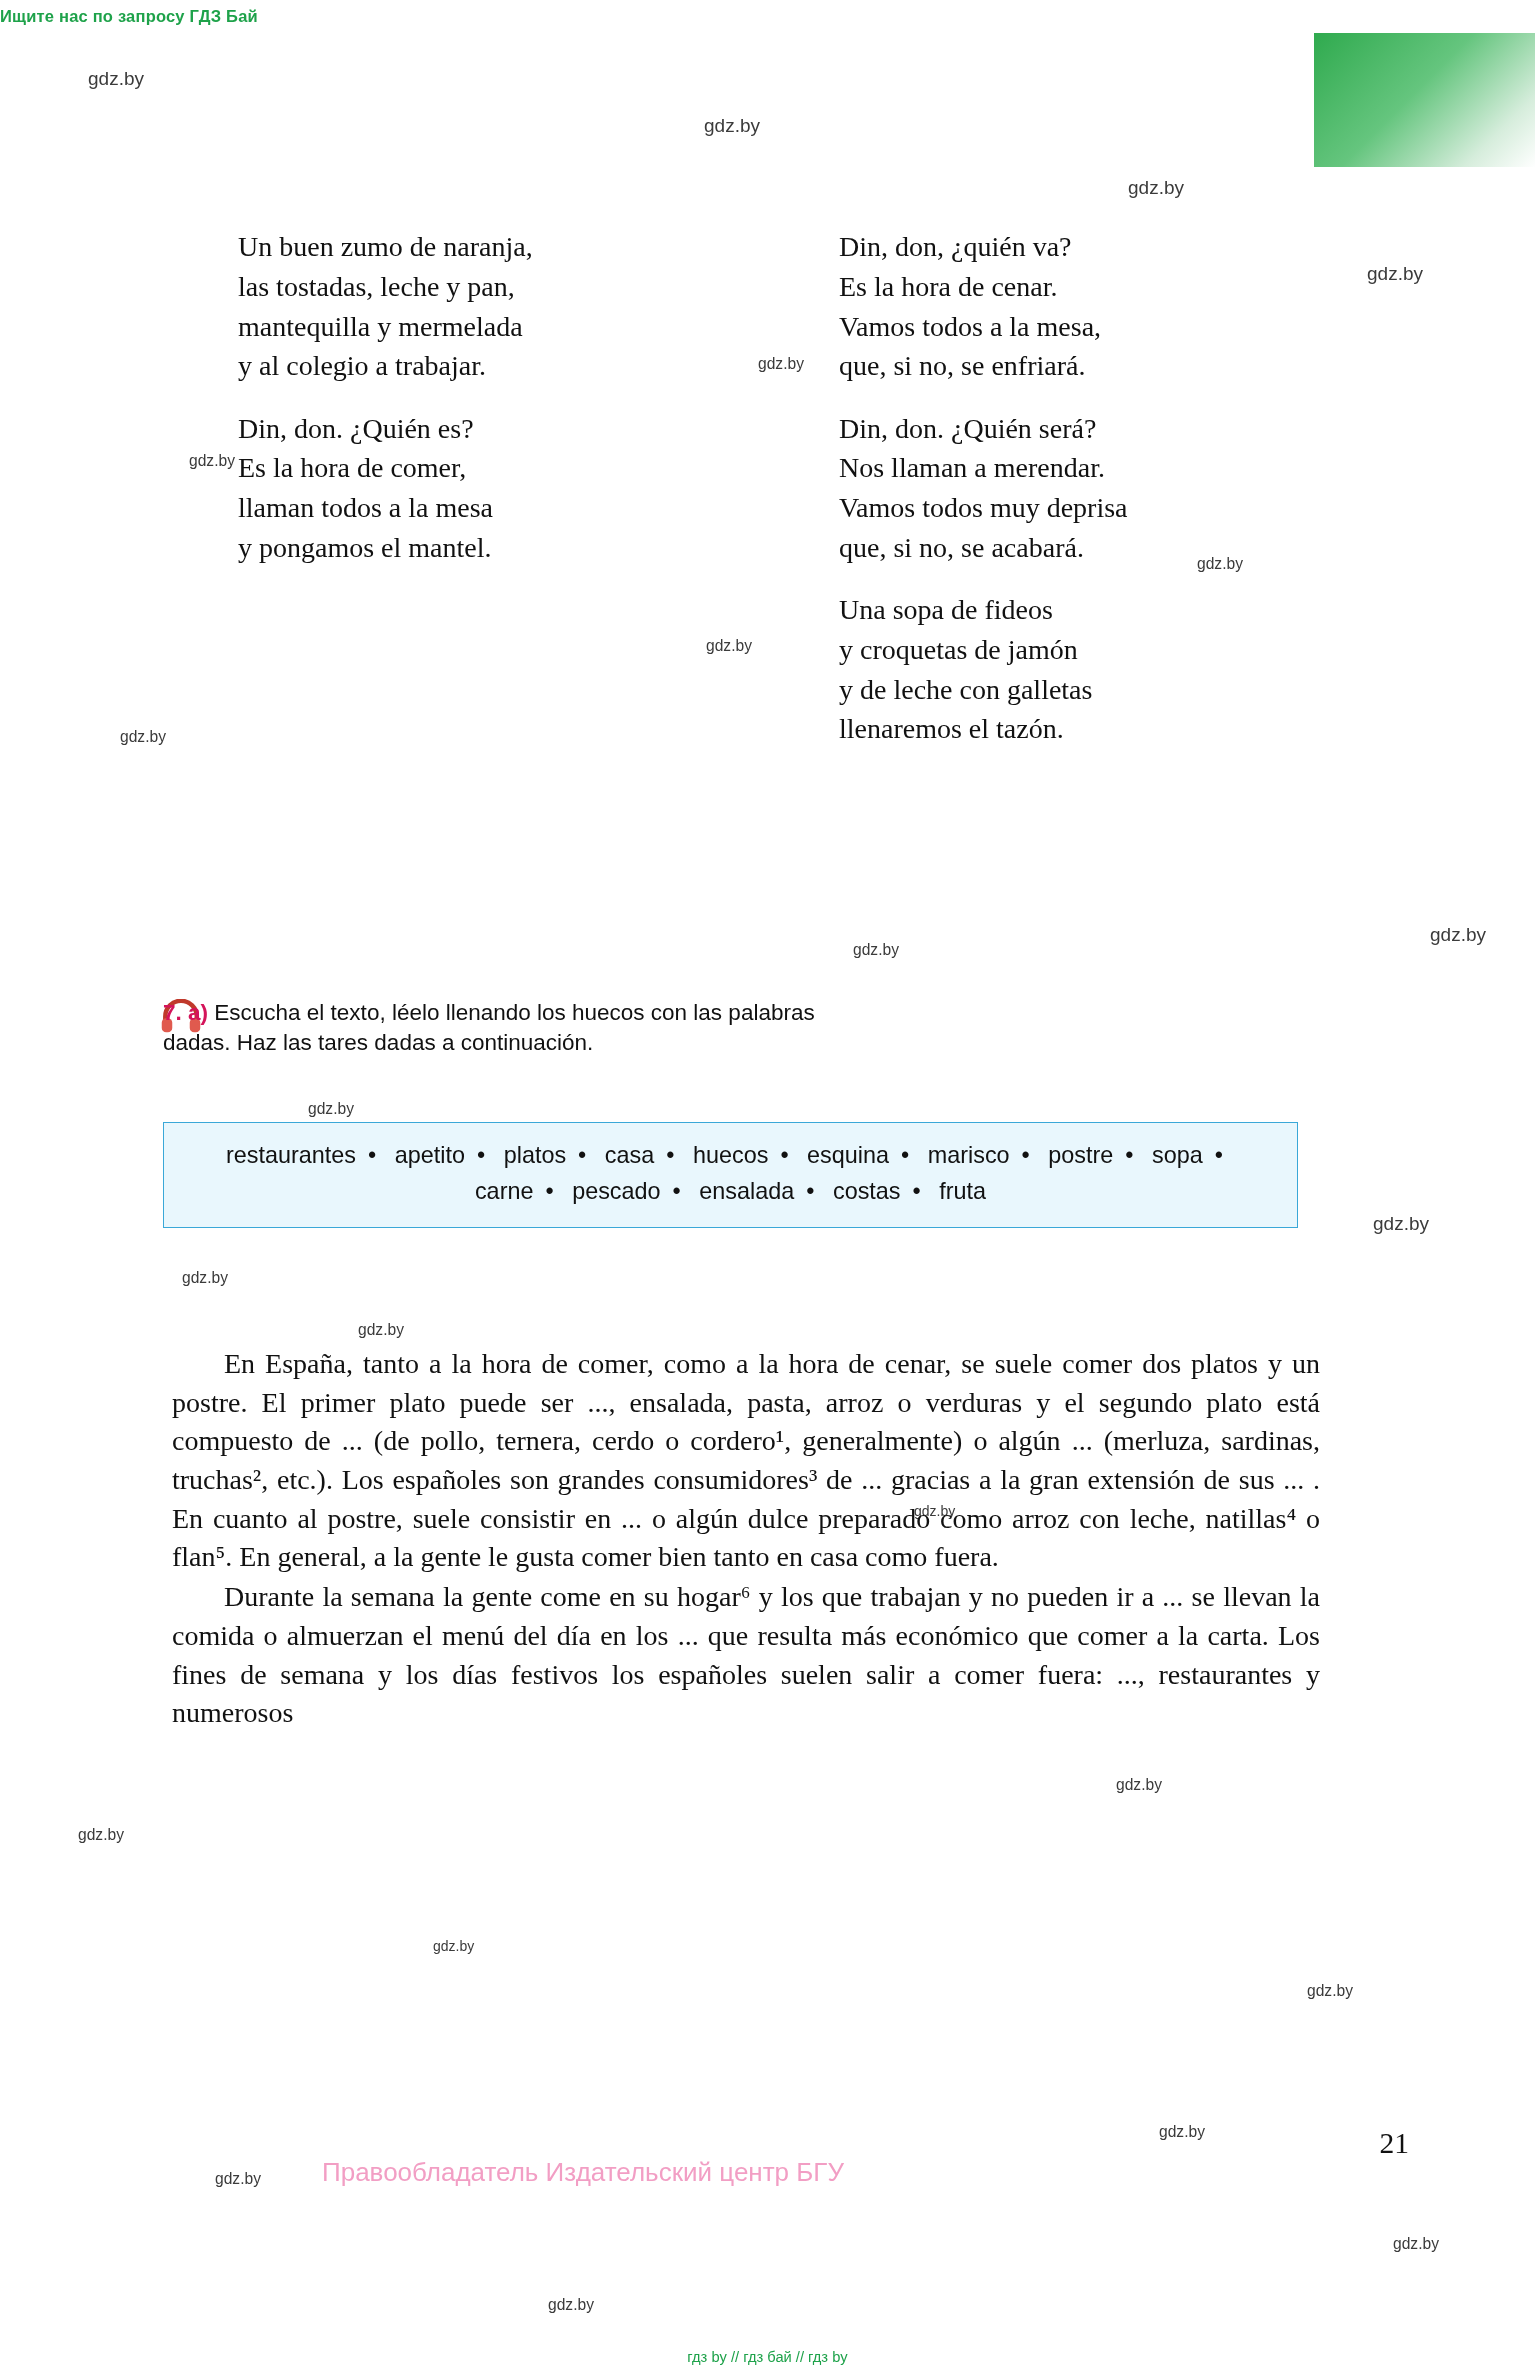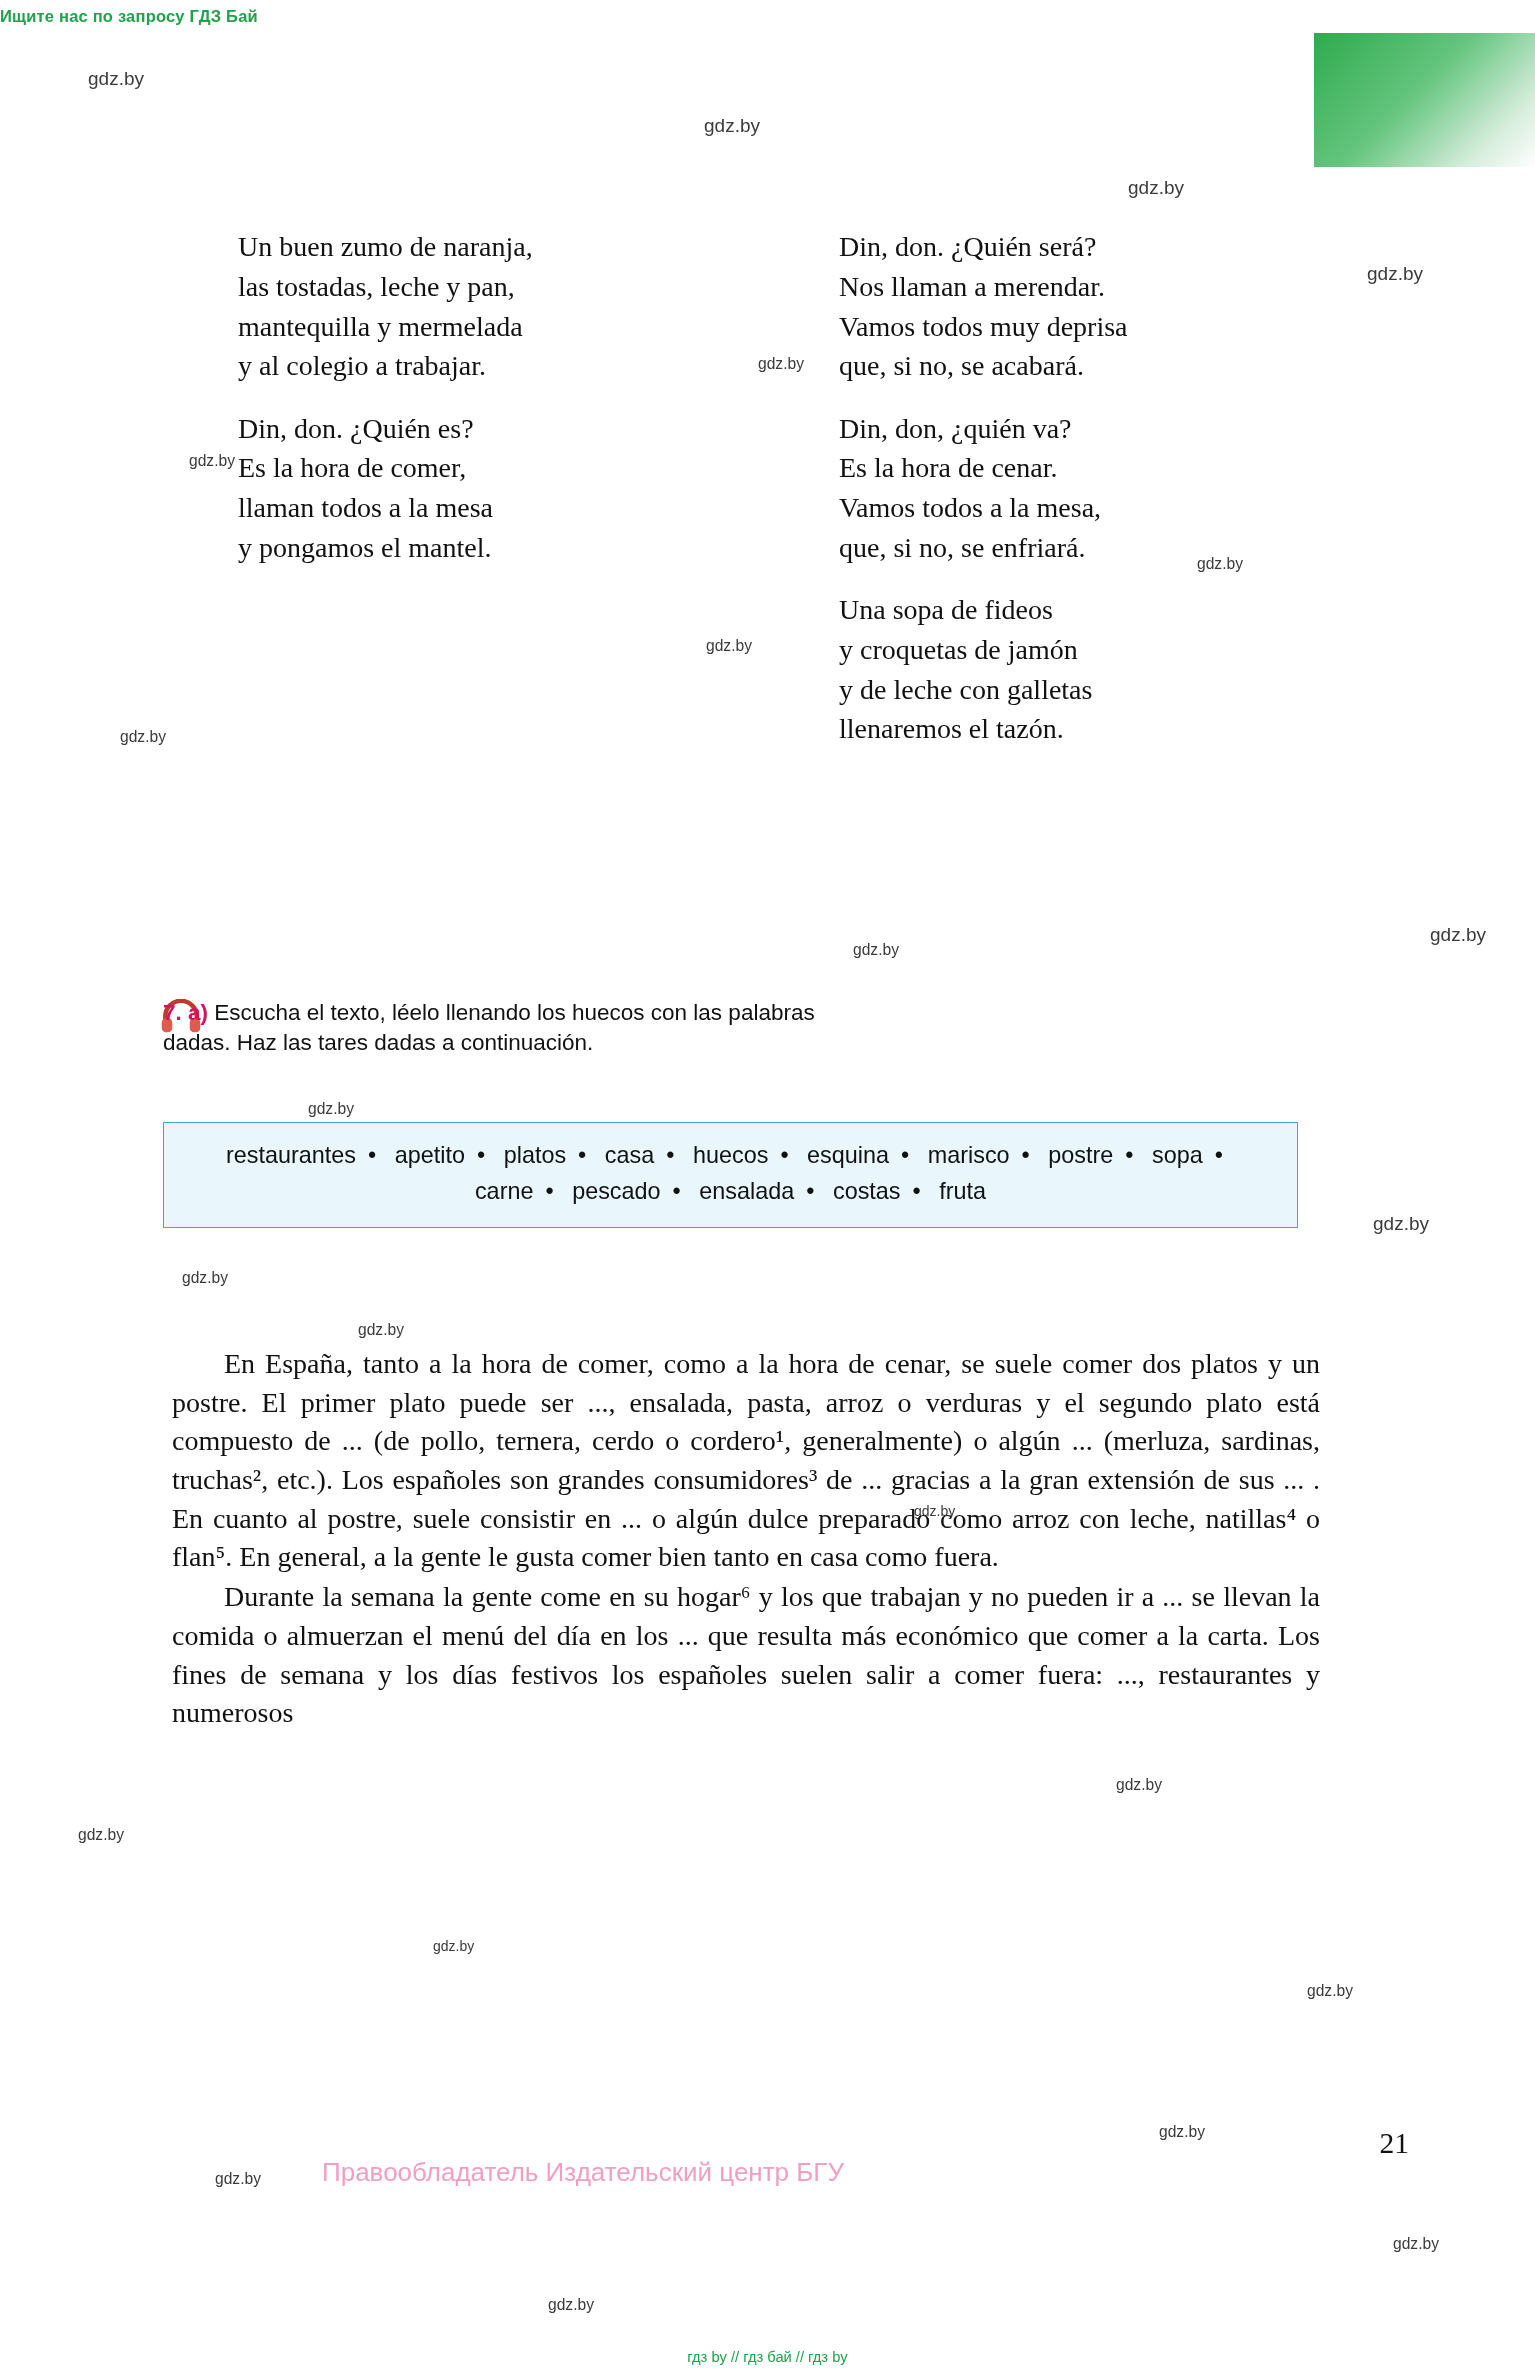--- a/index.html
+++ b/index.html
@@ -184,28 +184,28 @@
 las tostadas, leche y pan,
 mantequilla y mermelada
 y al colegio a trabajar.</p>
     <p style="white-space:pre-line">Din, don. ¿Quién es?
 Es la hora de comer,
 llaman todos a la mesa
 y pongamos el mantel.</p>
   </div>
 
   <div class="poem poem-right">
+    <p style="white-space:pre-line">Din, don, ¿quién va?
+Es la hora de cenar.
+Vamos todos a la mesa,
+que, si no, se enfriará.</p>
     <p style="white-space:pre-line">Din, don. ¿Quién será?
 Nos llaman a merendar.
 Vamos todos muy deprisa
 que, si no, se acabará.</p>
-    <p style="white-space:pre-line">Din, don, ¿quién va?
-Es la hora de cenar.
-Vamos todos a la mesa,
-que, si no, se enfriará.</p>
     <p style="white-space:pre-line">Una sopa de fideos
 y croquetas de jamón
 y de leche con galletas
 llenaremos el tazón.</p>
   </div>
 
   <svg class="headphone-icon" viewBox="0 0 48 40">
     <path d="M6 26 V20 a18 18 0 0 1 36 0 v6" fill="none" stroke="#c0392b" stroke-width="5"></path>
     <rect x="2" y="22" width="12" height="16" rx="5" fill="#e05a4e"></rect>
     <rect x="34" y="22" width="12" height="16" rx="5" fill="#e05a4e"></rect>

